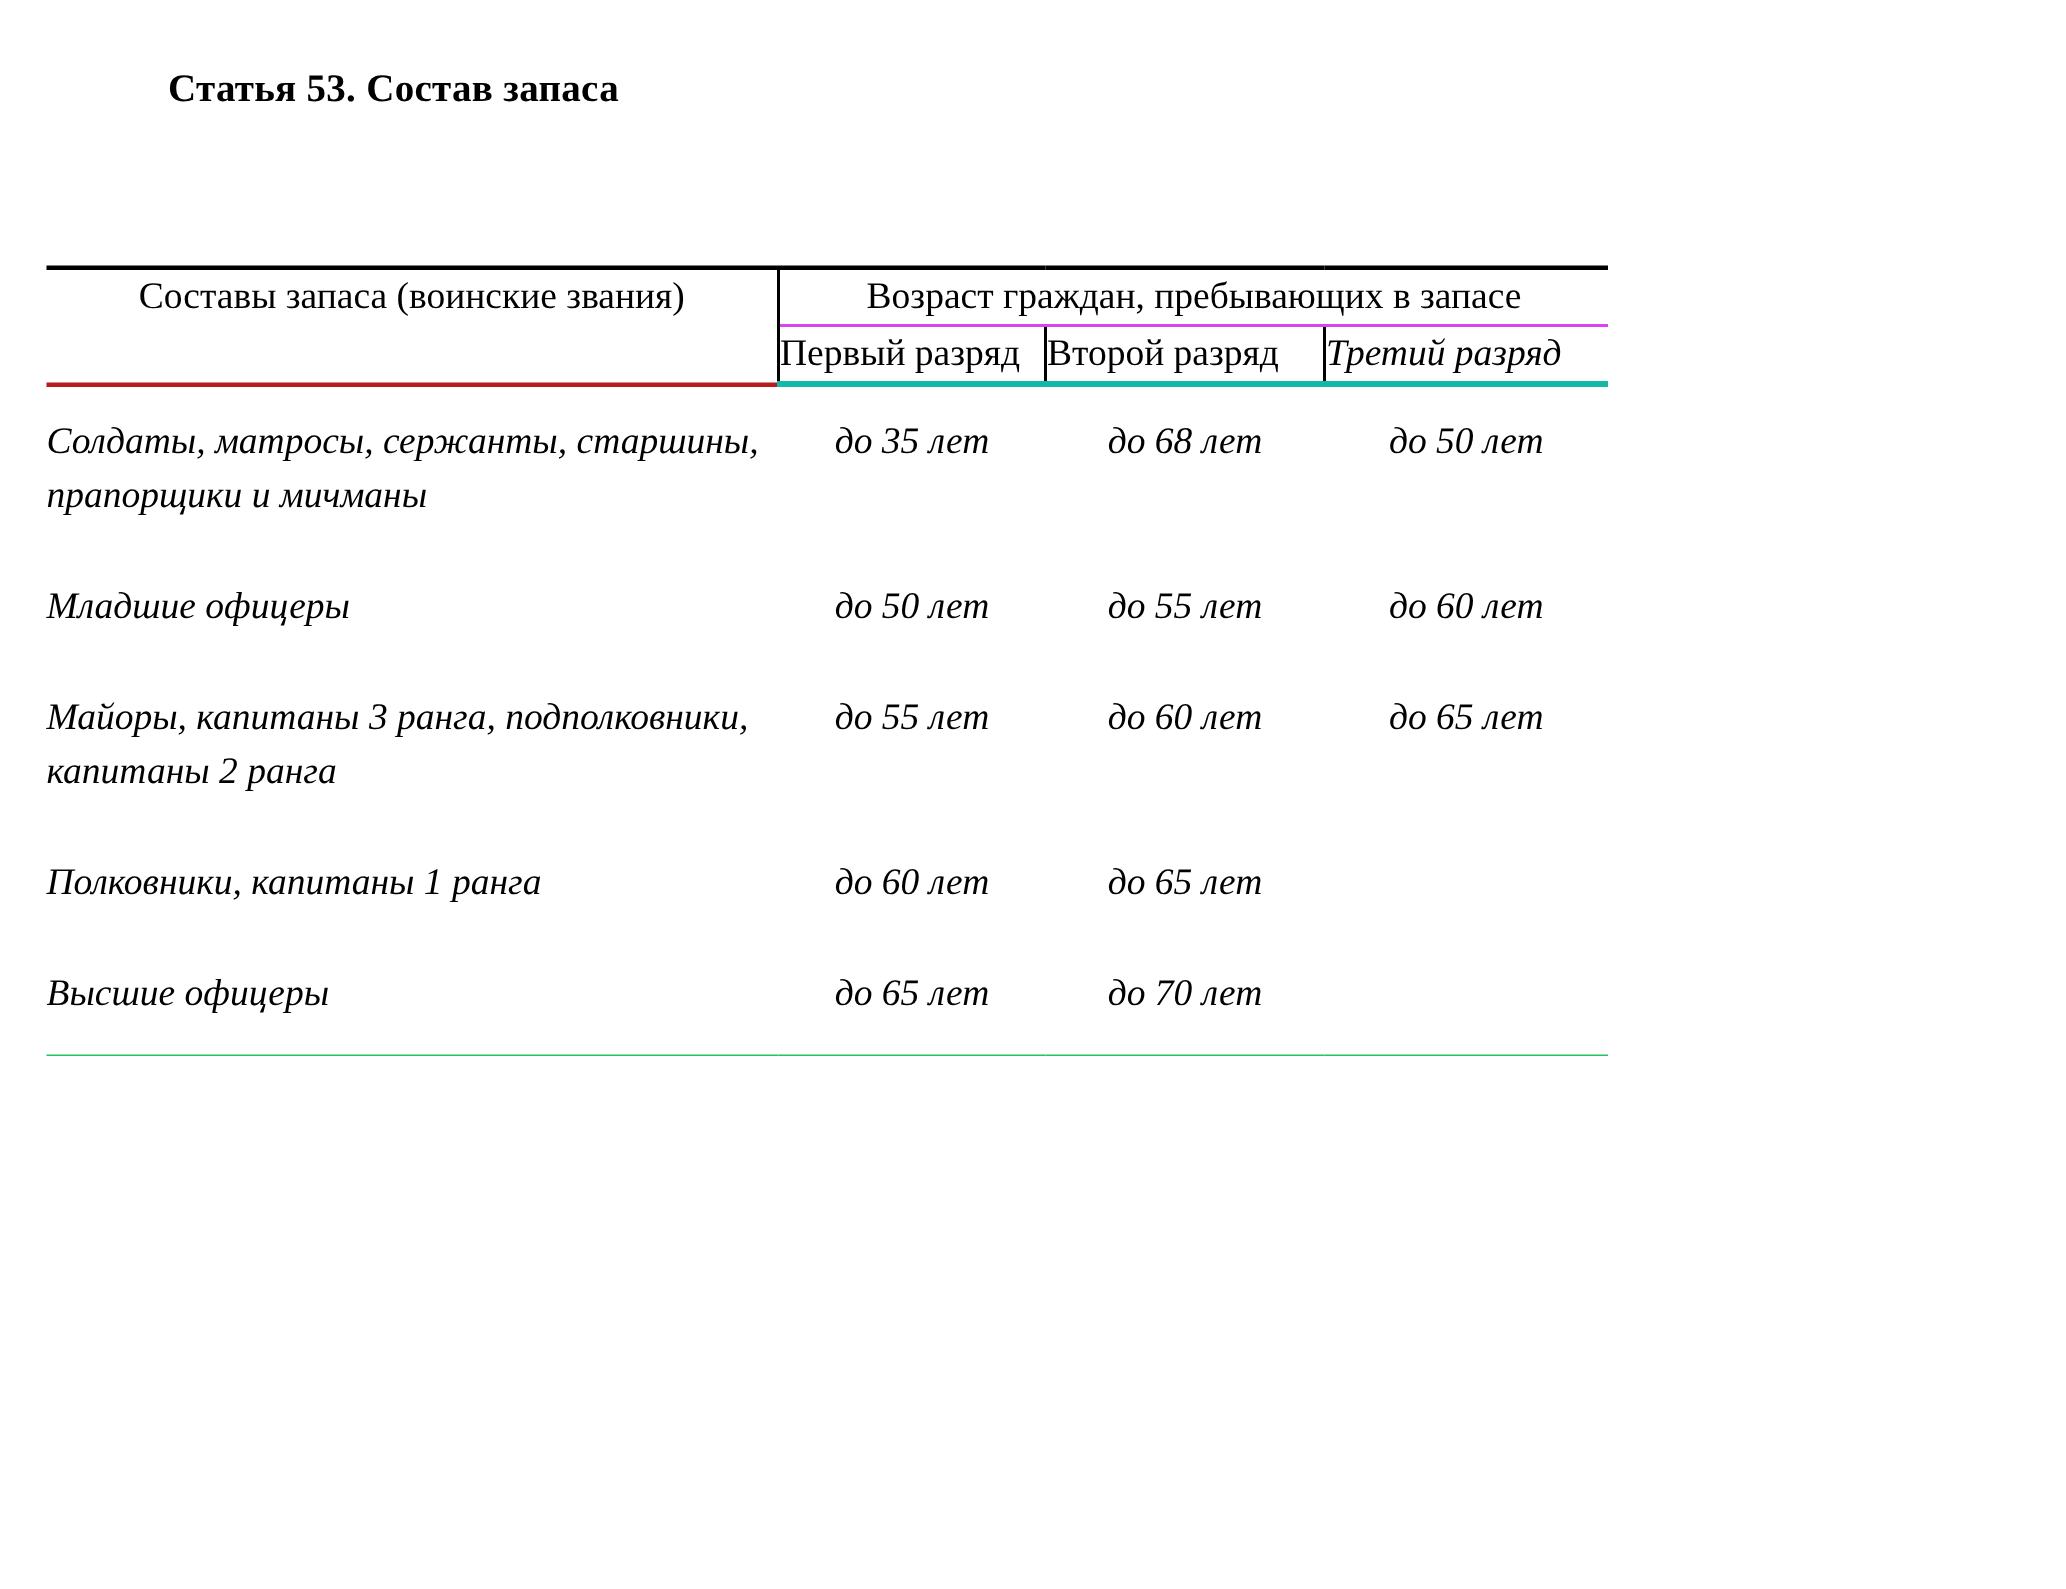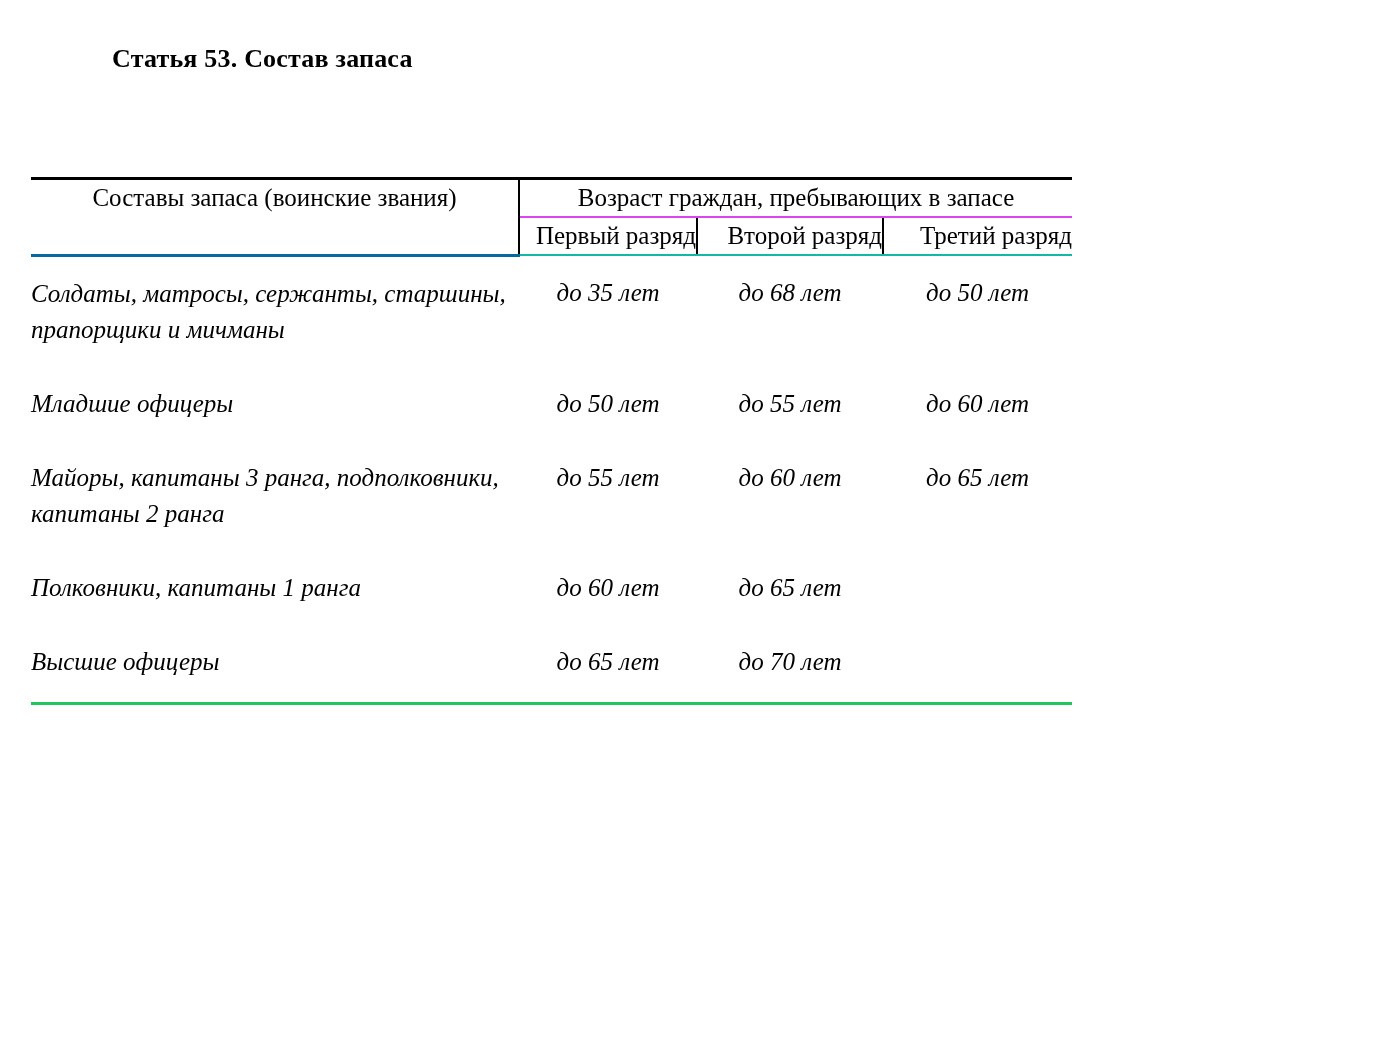--- a/index.html
+++ b/index.html
@@ -66,47 +66,47 @@
     font-weight: normal;
   }
 
   
   .th-names {
     text-align: center;
     padding: 22px 26px 20px 26px;
     line-height: 36px;
     border-top: 3px solid #000;
     border-right: 2px solid #000;
-    border-bottom: 3px solid #0369a1;
+    border-bottom: 3px solid #b91c1c;
   }
   .th-age-group {
     text-align: center;
     padding: 22px 18px 18px 18px;
     line-height: 36px;
     border-top: 3px solid #000;
     border-bottom: 2px solid #d946ef;
   }
   .th-rank {
-    text-align: right;
+    text-align: left;
     padding: 18px 8px 20px 8px;
     line-height: 36px;
-    border-bottom: 2px solid #14b8a6;
+    border-bottom: 4px solid #14b8a6;
     border-right: 2px solid #000;
   }
-  .th-rank.last { border-right: none; }
+  .th-rank.last { border-right: none; font-style: italic; }
 
   
   .reserve-table tbody td {
     line-height: 36px;
     padding-top: 19px;
     padding-bottom: 19px;
     font-style: italic;
   }
   .reserve-table tbody tr.last-row td {
-    border-bottom: 3px solid #22c55e;
+    border-bottom: 1px solid #22c55e;
     padding-bottom: 22px;
   }
   .cell-name {
     text-align: left;
     padding-left: 10px;
     padding-right: 24px;
   }
   .cell-age {
     text-align: center;
     padding-left: 4px;

